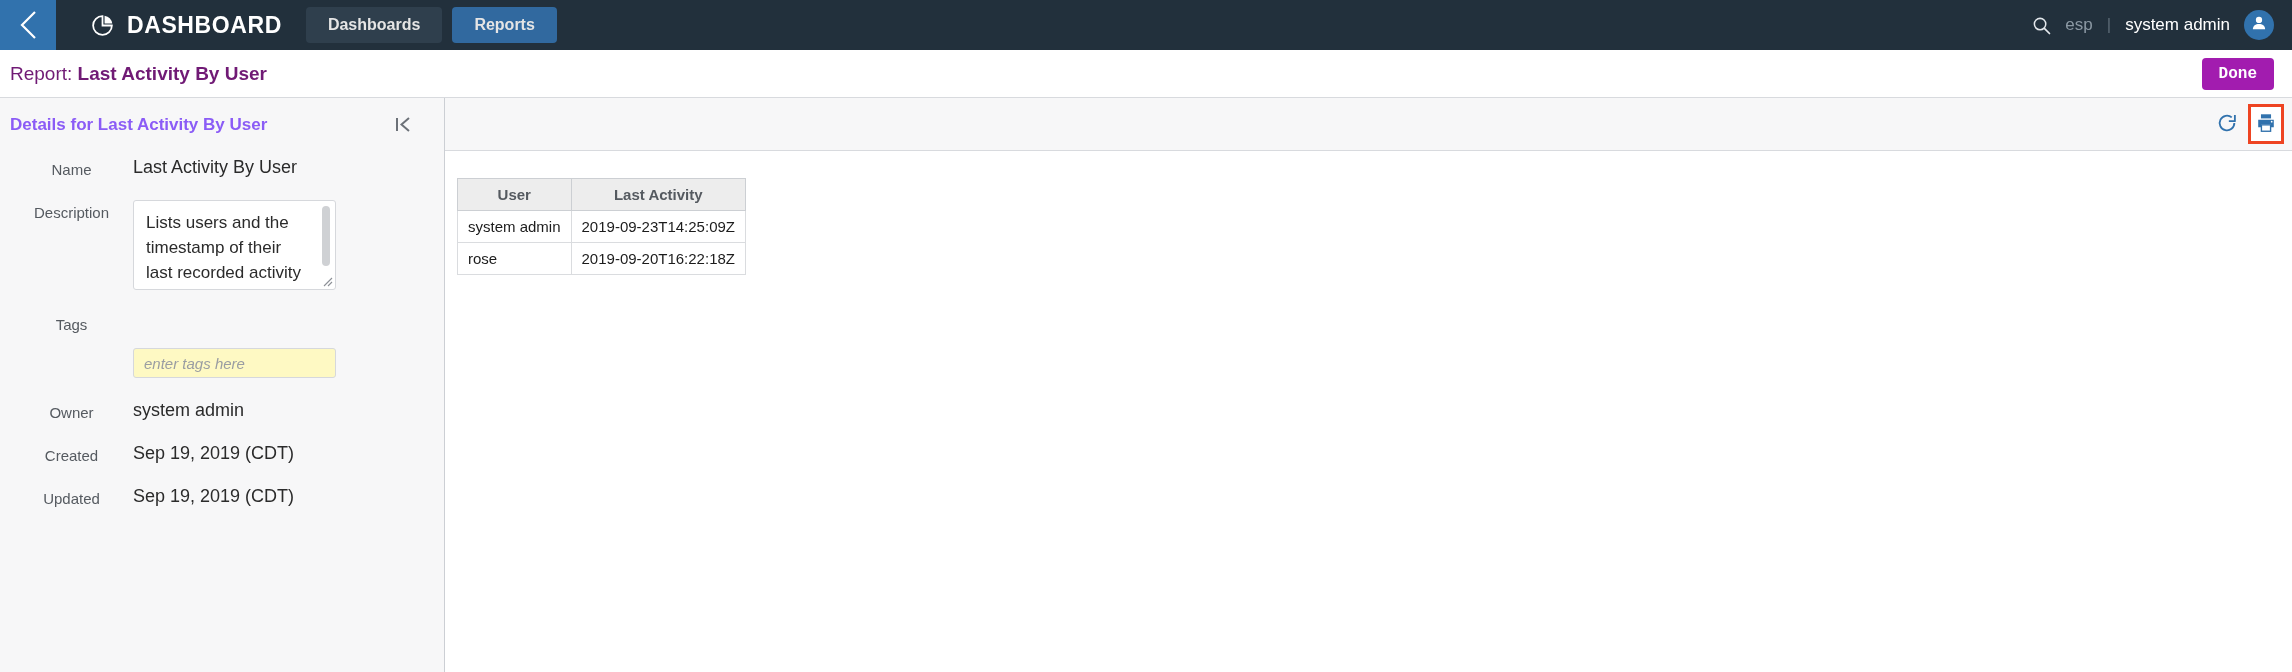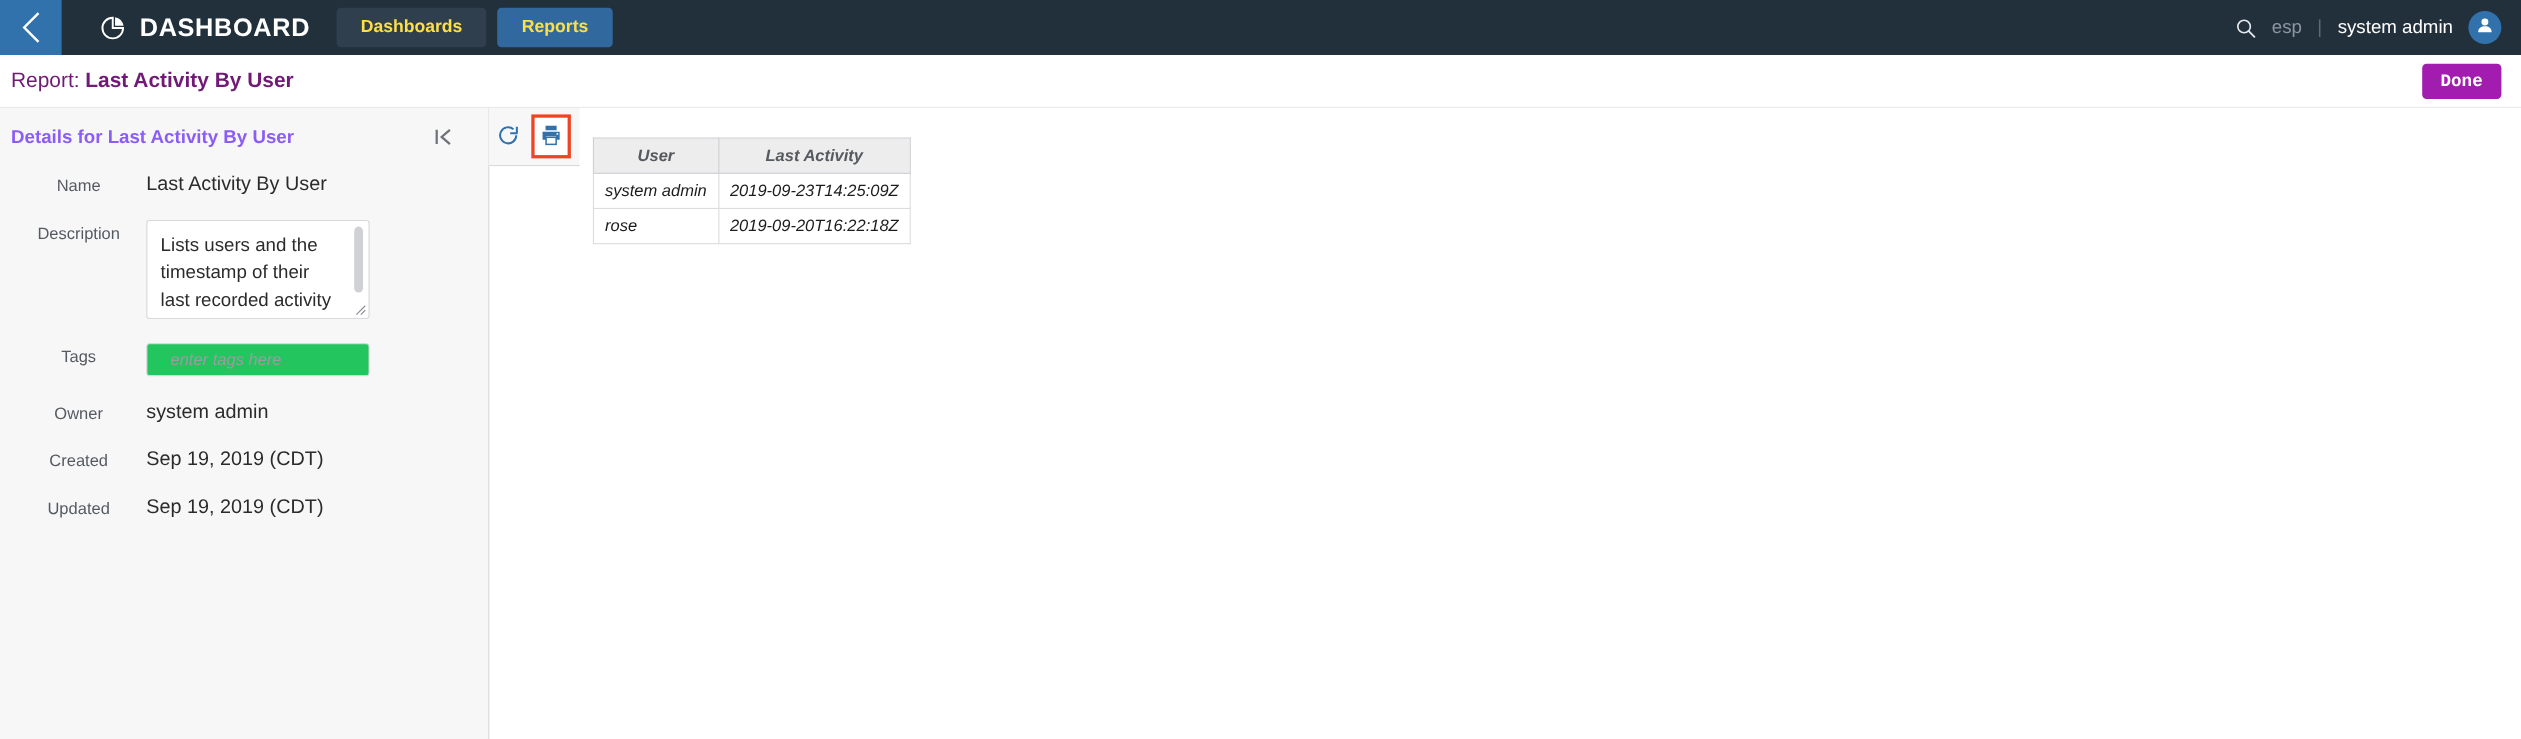--- a/index.html
+++ b/index.html
@@ -43,21 +43,21 @@
     font-weight: bold;
     letter-spacing: 0.6px;
   }
   .nav-btns {
     display: flex;
     align-items: center;
     gap: 10px;
     margin-left: 24px;
   }
   .nav-btn {
-    color: #fde047;
+    color: #e5e5e5;
     font-size: 16px;
     font-weight: bold;
     padding: 9px 22px;
     border-radius: 4px;
     cursor: pointer;
     white-space: nowrap;
   }
   .nav-btn.inactive { background: #2f3f4d; }
   .nav-btn.active { background: #31699f; }
 
@@ -216,39 +216,39 @@
     position: absolute;
     right: 1px; bottom: 1px;
     width: 14px; height: 14px;
     cursor: nwse-resize;
   }
   .tags-input {
     width: 203px;
     height: 30px;
     border: 1px solid #d6d8dc;
     border-radius: 3px;
-    background: #22c55e;
+    background: #fef9c3;
     font-size: 15px;
-    padding: 0 21px;
+    padding: 0 10px;
     font-family: "Liberation Sans", sans-serif;
     color: #2b2b2b;
+    margin-top: 36px;
   }
   .tags-input::placeholder {
     color: #9a9da2;
     font-style: italic;
   }
 
   
   .content-area {
     flex: 1 1 auto;
     display: flex;
-    flex-direction: row;
+    flex-direction: column;
     background: #ffffff;
     min-width: 0;
-    font-style: italic;
   }
   .content-toolbar {
     height: 53px;
     background: #f7f7f8;
     border-bottom: 1px solid #d8dade;
     display: flex;
     align-items: center;
     justify-content: flex-end;
     padding-right: 8px;
     gap: 4px;

